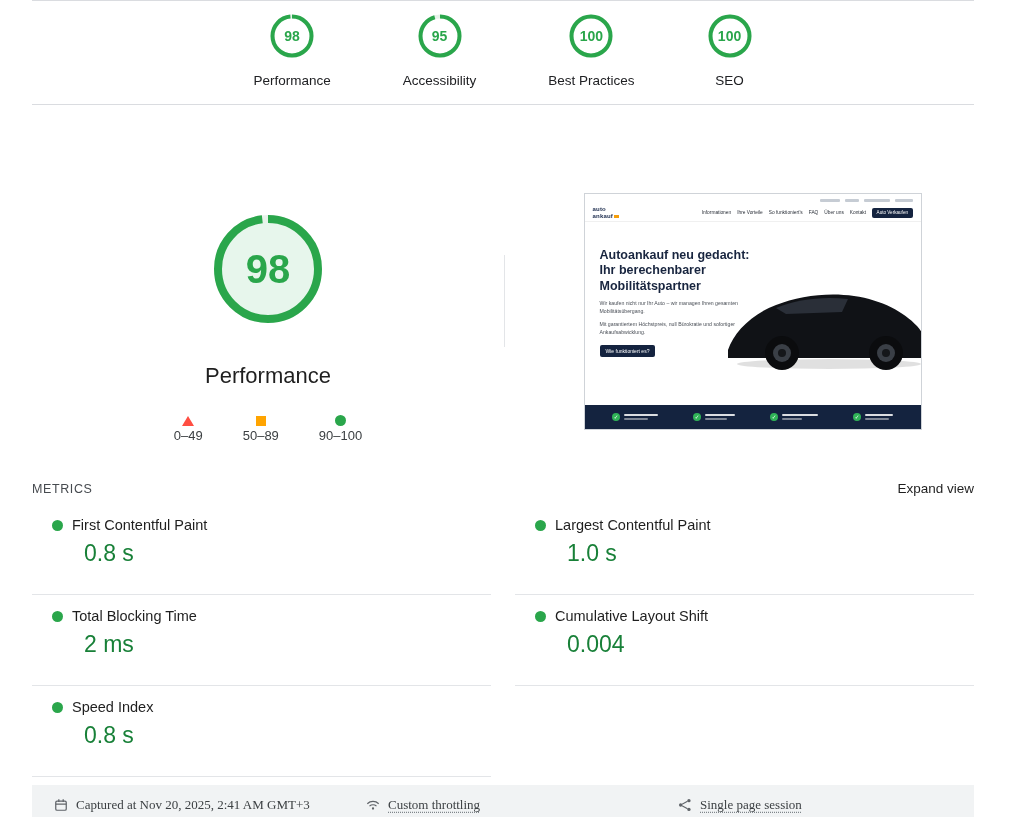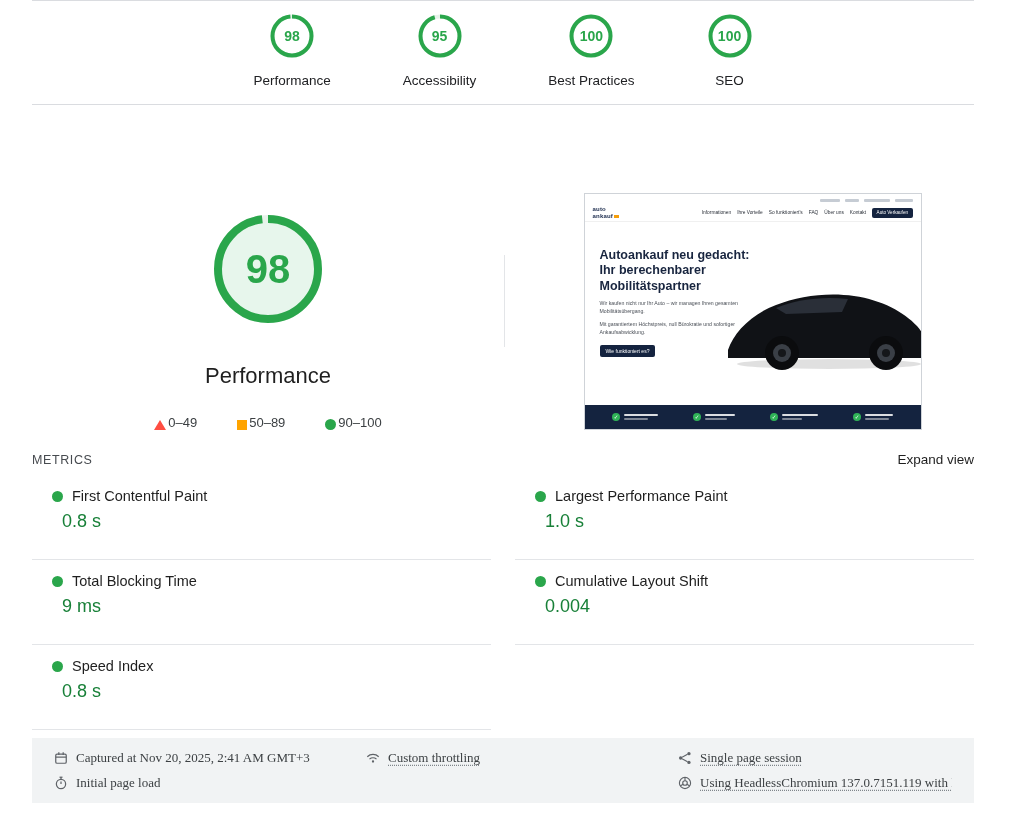--- a/index.html
+++ b/index.html
@@ -33,21 +33,21 @@
   
   .summary{display:flex;padding-top:88px;}
   .sum-left{flex:0 0 472px;text-align:center;}
   .v-divider{width:1px;background:var(--divider);height:92px;margin-top:62px;}
   .sum-right{flex:1;display:flex;justify-content:center;padding-left:26px;}
   .big-gauge-holder{display:inline-block;margin-top:18px;}
   .perf-title{font-size:22px;font-weight:400;color:#1f1f1f;margin-top:32px;}
   .disclaimer{width:372px;margin:13px auto 0;font-size:13px;line-height:1.55;color:#3c4043;}
   .disclaimer a{color:var(--link);text-decoration:none;cursor:pointer;}
   .legend{display:flex;justify-content:center;gap:40px;margin-top:26px;font-size:13px;color:#3c4043;align-items:center;}
-  .legend-item{display:flex;align-items:flex-end;gap:2px;}
+  .legend-item{display:flex;align-items:center;gap:2px;flex-direction:column;}
   .tri{width:0;height:0;border-left:6px solid transparent;border-right:6px solid transparent;border-bottom:10px solid #ff4e42;}
   .sq{width:10px;height:10px;background:#ffa400;}
   .ci{width:11px;height:11px;border-radius:50%;background:var(--pass);}
 
   
   .shot{width:338px;height:237px;border:1px solid #cfd3d8;background:#fff;position:relative;overflow:hidden;cursor:pointer;}
   .shot-util{height:10px;display:flex;justify-content:flex-end;align-items:center;gap:5px;padding:3px 8px 0;}
   .shot-util span{display:block;height:2.5px;border-radius:1px;background:#c6ccd4;}
   .shot-nav{height:18px;display:flex;align-items:center;padding:0 8px;border-bottom:1px solid #f0f0f0;}
   .shot-logo{font-size:6px;font-weight:800;line-height:1.05;color:#1b2b4d;letter-spacing:.2px;}
@@ -59,30 +59,30 @@
   .shot-p{width:142px;font-size:5.2px;color:#4a4f57;line-height:1.5;margin-top:6px;}
   .shot-cta{display:inline-block;margin-top:8px;background:var(--navy);color:#fff;font-size:5px;padding:3px 6px;border-radius:2px;cursor:pointer;}
   .car{position:absolute;right:-8px;top:30px;}
   .shot-bottom{position:absolute;left:0;right:0;bottom:0;height:24px;background:var(--navy);display:flex;align-items:center;justify-content:space-around;padding:0 10px;}
   .shot-feat{display:flex;align-items:center;gap:4px;}
   .check{width:8px;height:8px;border-radius:50%;background:#2fb457;color:#fff;font-size:5.5px;display:flex;align-items:center;justify-content:center;}
   .fbars span{display:block;height:2px;border-radius:1px;background:rgba(255,255,255,.85);}
   .fbars span + span{margin-top:2px;background:rgba(255,255,255,.45);}
 
   
-  .metrics-header{display:flex;justify-content:space-between;align-items:center;margin-top:22px;}
+  .metrics-header{display:flex;justify-content:space-between;align-items:center;margin-top:38px;}
   .metrics-title{font-size:12.5px;color:#464a4f;letter-spacing:.6px;}
   .expand-view{font-size:13.5px;color:#1f1f1f;cursor:pointer;}
   .mgrid{display:grid;grid-template-columns:1fr 1fr;column-gap:24px;margin-top:8px;}
   .metric{padding:13px 0 27px 20px;border-bottom:1px solid var(--divider);}
   .metric.empty{border-bottom:none;}
   .metric-top{display:flex;align-items:center;gap:9px;}
   .dot{width:11px;height:11px;border-radius:50%;background:var(--pass);flex:0 0 auto;}
   .mname{font-size:14.5px;color:#1f1f1f;}
-  .mvalue{margin-left:10px;margin-top:7px;font-size:18px;color:var(--value);}
+  .mvalue{margin-left:32px;margin-top:7px;font-size:23px;color:var(--value);}
 
   
   .meta{margin-top:8px;background:#f1f3f4;padding:12px 22px;display:grid;grid-template-columns:312px 312px 1fr;row-gap:0;}
   .meta-col{display:flex;flex-direction:column;gap:9px;min-width:0;}
   .meta-item{display:flex;align-items:center;gap:8px;font-size:13px;color:#3c4043;min-width:0;}
   .meta-item svg{flex:0 0 auto;color:#5f6368;}
   .meta-item .u{text-decoration:underline dotted #80868b;text-underline-offset:3px;cursor:pointer;}
   .meta-item span{white-space:nowrap;overflow:hidden;font-family:Liberation Serif, serif;}
 </style>
 </head>
@@ -257,35 +257,35 @@
           <span class="dot"></span>
           <span class="mname">First Contentful Paint</span>
         </div>
         <div class="mvalue">0.8 s</div>
       </div>
       <div class="metric">
         <div class="metric-top">
           <span class="dot"></span>
           <span class="mname">Total Blocking Time</span>
         </div>
-        <div class="mvalue">9 ms</div>
+        <div class="mvalue">2 ms</div>
       </div>
       <div class="metric">
         <div class="metric-top">
           <span class="dot"></span>
           <span class="mname">Speed Index</span>
         </div>
         <div class="mvalue">0.8 s</div>
       </div>
     </div>
     <div class="mcol">
       <div class="metric">
         <div class="metric-top">
           <span class="dot"></span>
-          <span class="mname">Largest Performance Paint</span>
+          <span class="mname">Largest Contentful Paint</span>
         </div>
         <div class="mvalue">1.0 s</div>
       </div>
       <div class="metric">
         <div class="metric-top">
           <span class="dot"></span>
           <span class="mname">Cumulative Layout Shift</span>
         </div>
         <div class="mvalue">0.004</div>
       </div>

